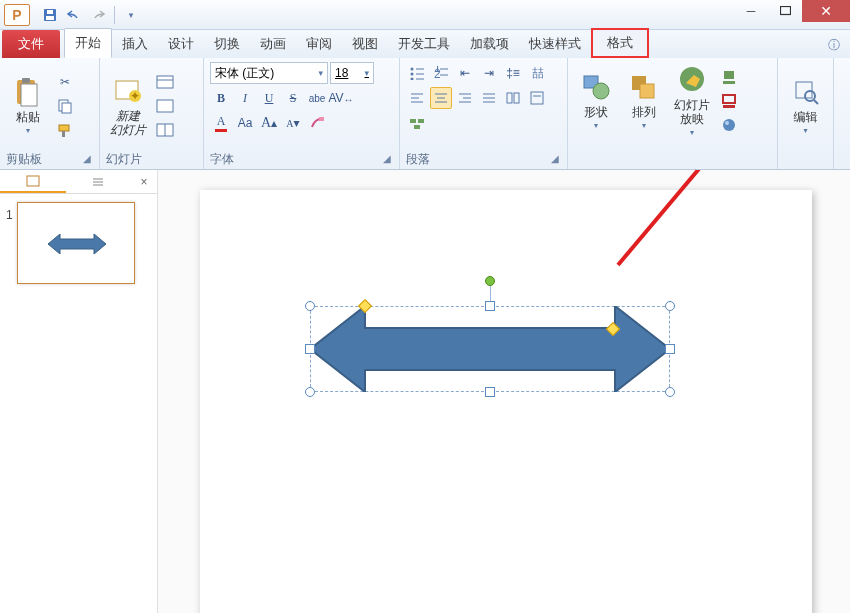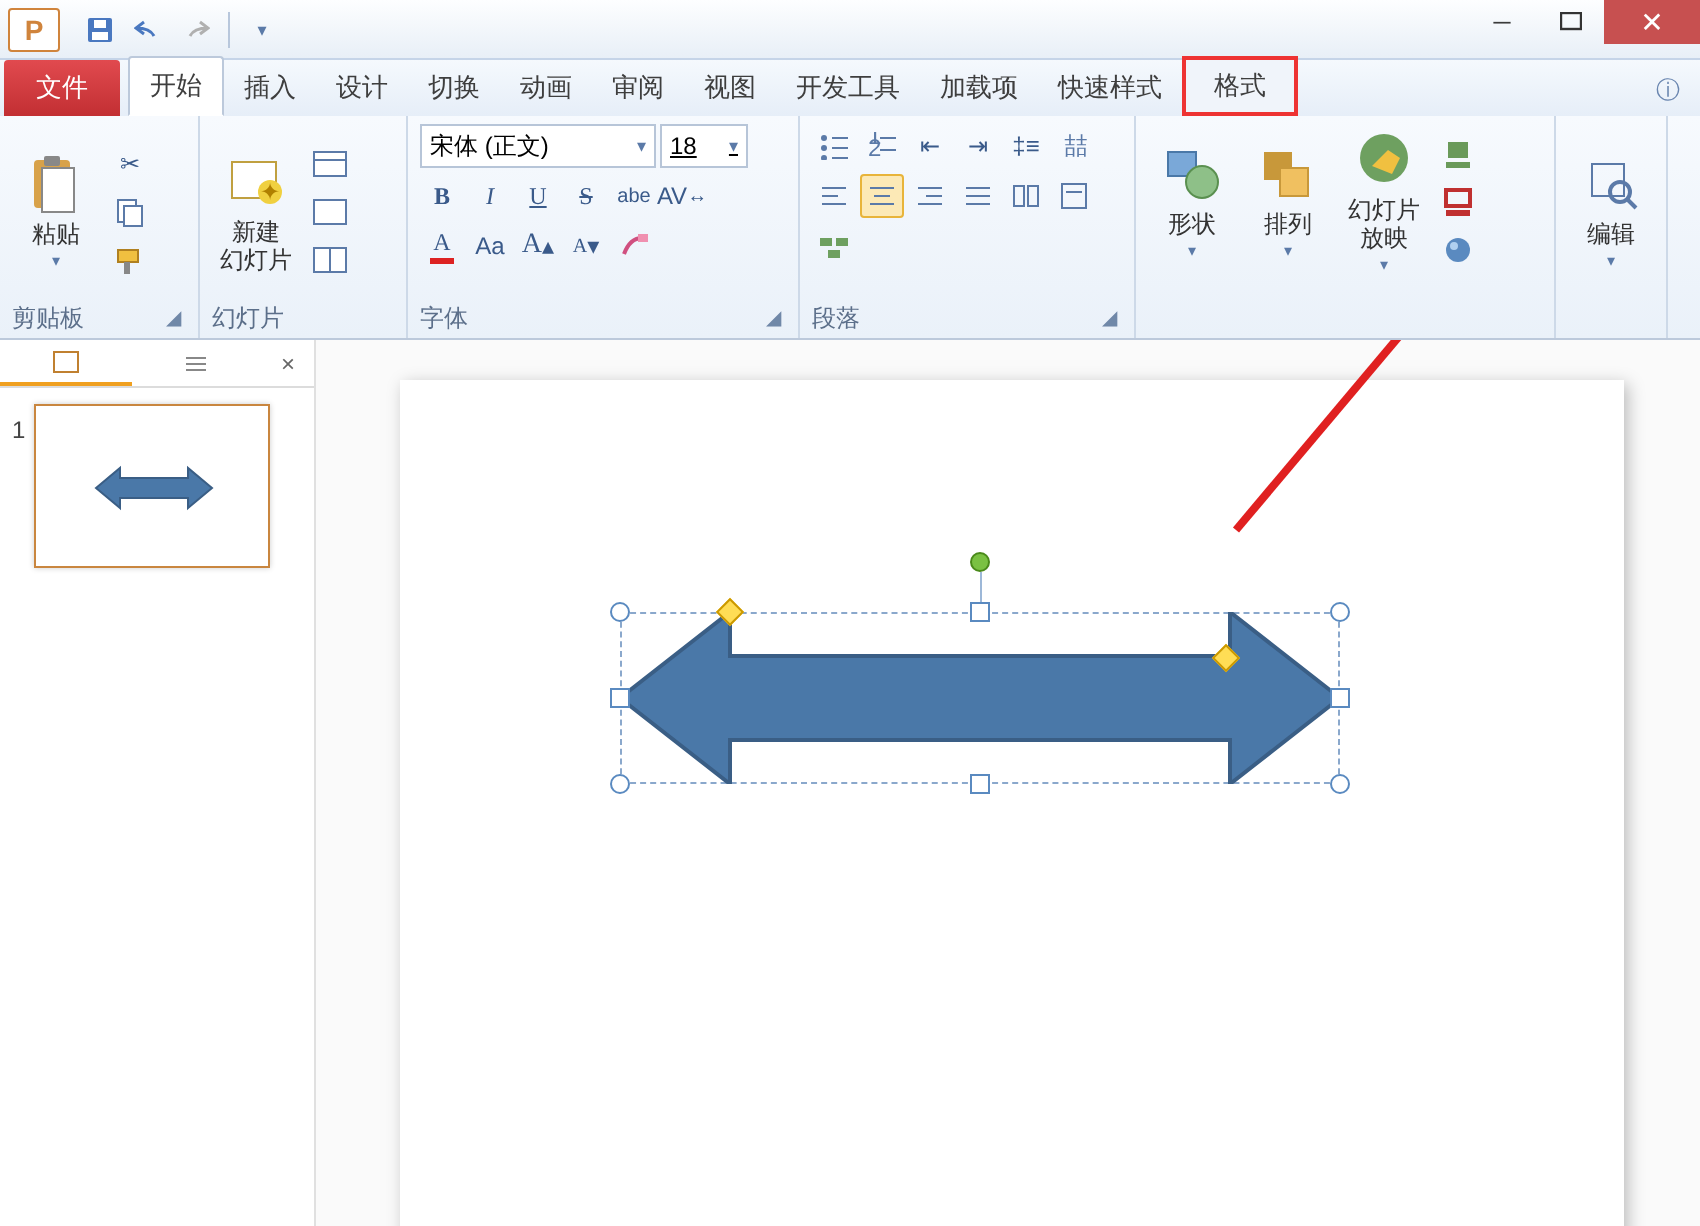--- a/index.html
+++ b/index.html
@@ -161,21 +161,21 @@
   <div class="group" style="width:104px;">
     <div class="group-body">
       <div class="big-btn">
         <div class="ico">
             <svg width="30" height="30">
               <rect x="3" y="5" width="22" height="18" fill="#fff" stroke="#c0a040"></rect>
               <circle cx="22" cy="20" r="6" fill="#f0d040"></circle>
               <text x="22" y="24" text-anchor="middle" fill="#b08000" font-size="12">✦</text>
             </svg>
           </div>
-        <div class="lbl" style="white-space:pre-line;">新建
+        <div class="lbl" style="white-space:pre-line;font-style:italic;">新建
 幻灯片</div>
       </div>
       <div class="col">
         <div class="small-btn">
             <svg width="18" height="14">
               <rect x="1" y="1" width="16" height="12" fill="#fff" stroke="#5b7aa8"></rect>
               <line x1="1" y1="5" x2="17" y2="5" stroke="#5b7aa8"></line>
             </svg>
           </div>
         <div class="small-btn">

